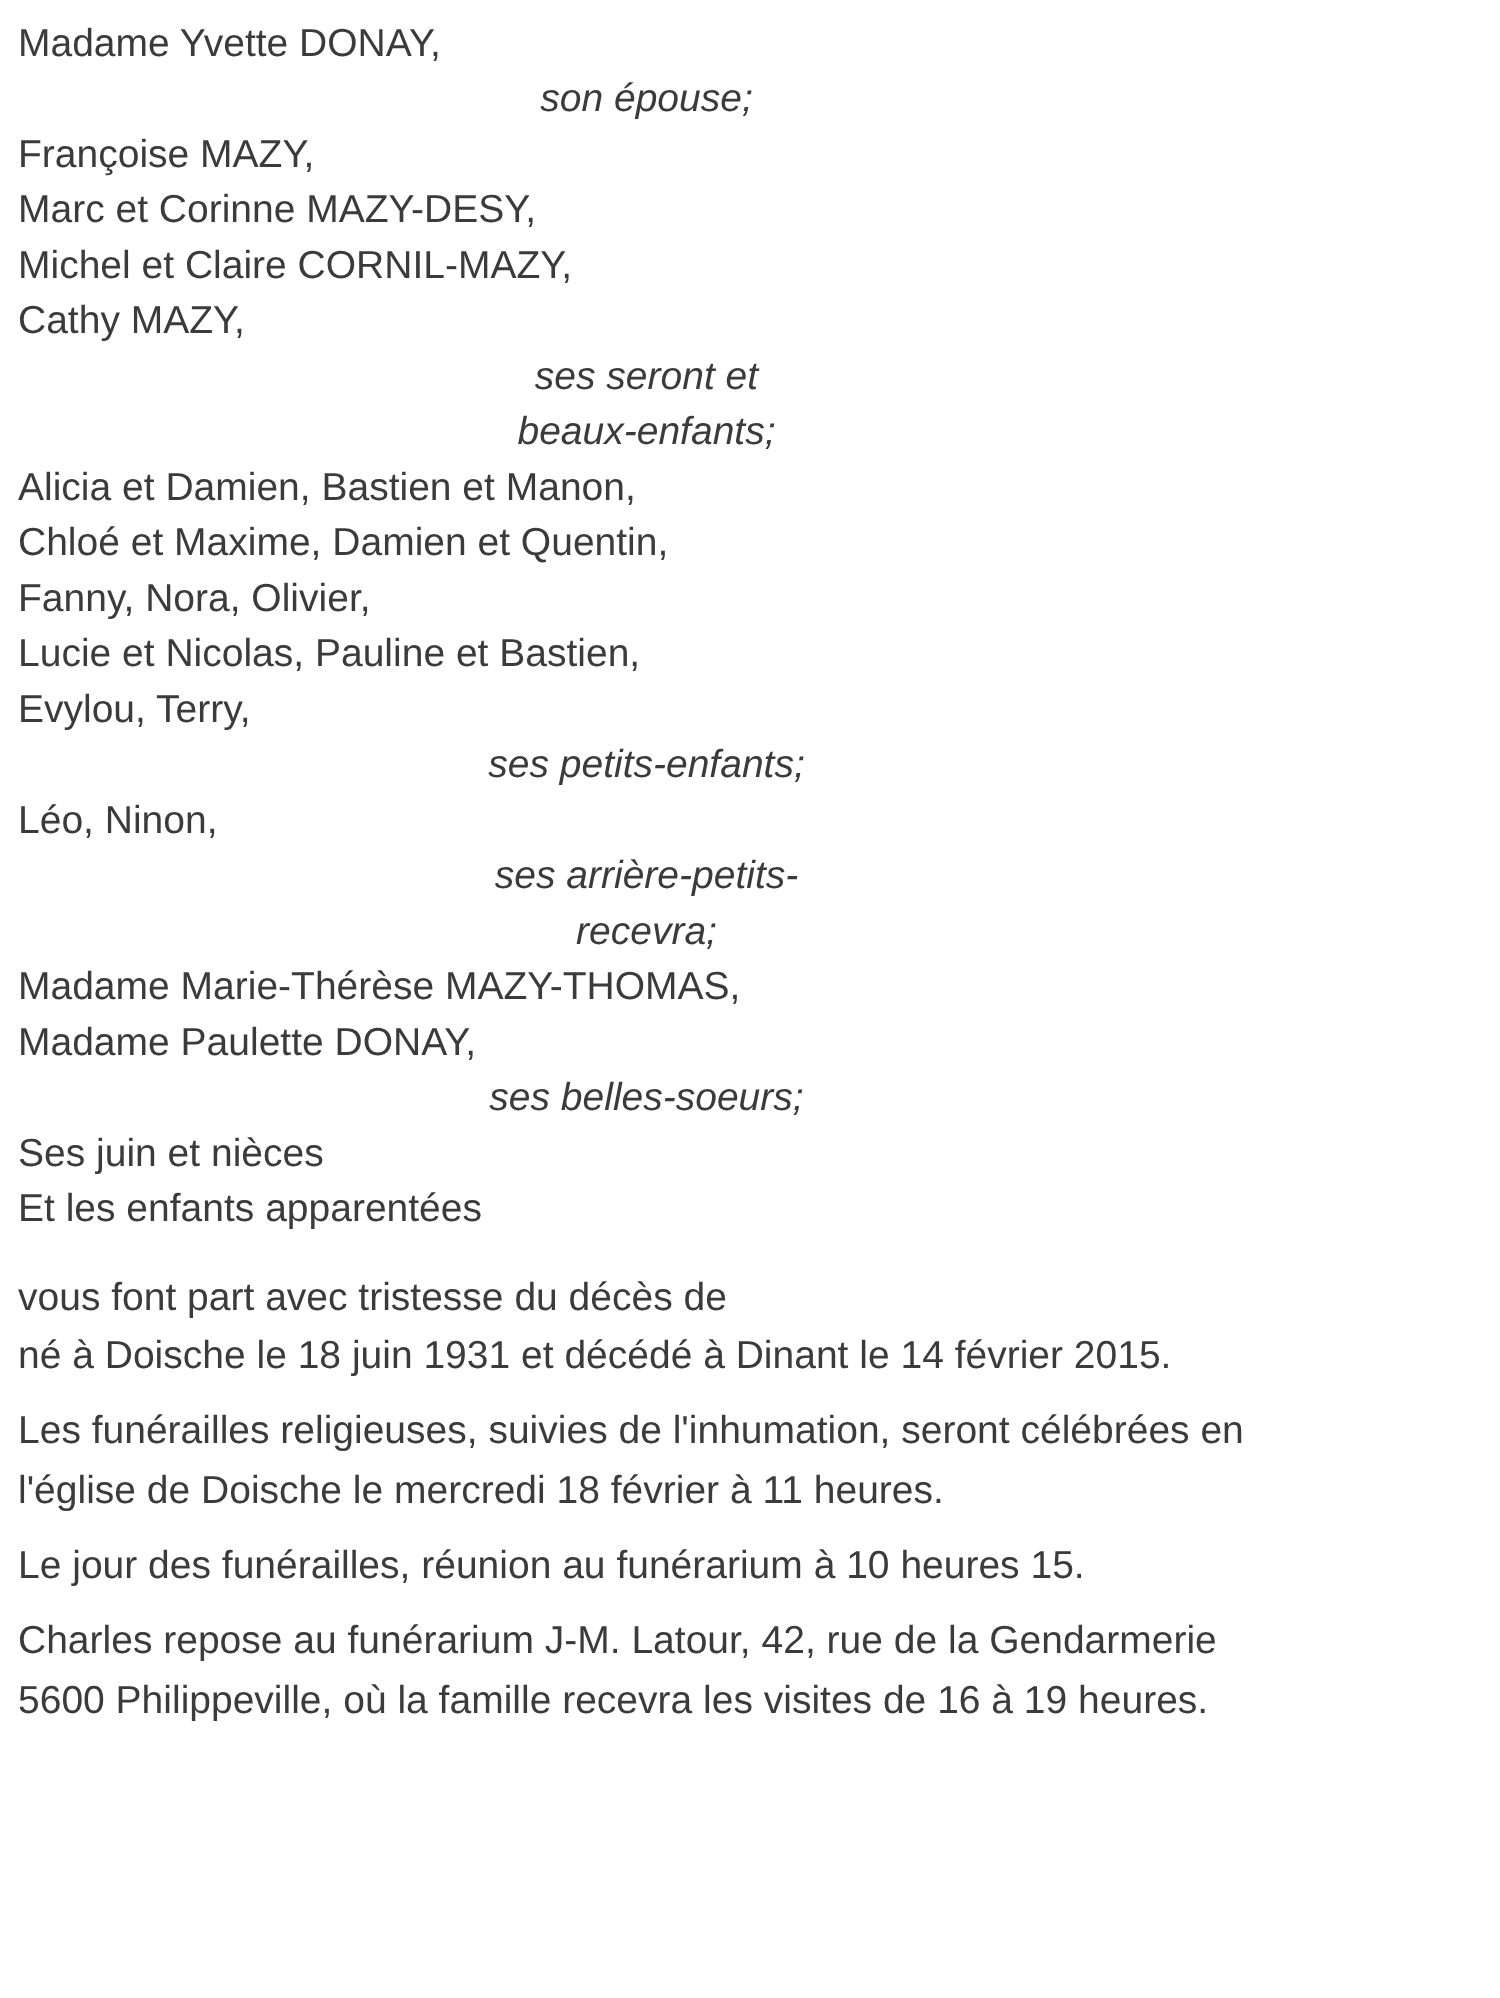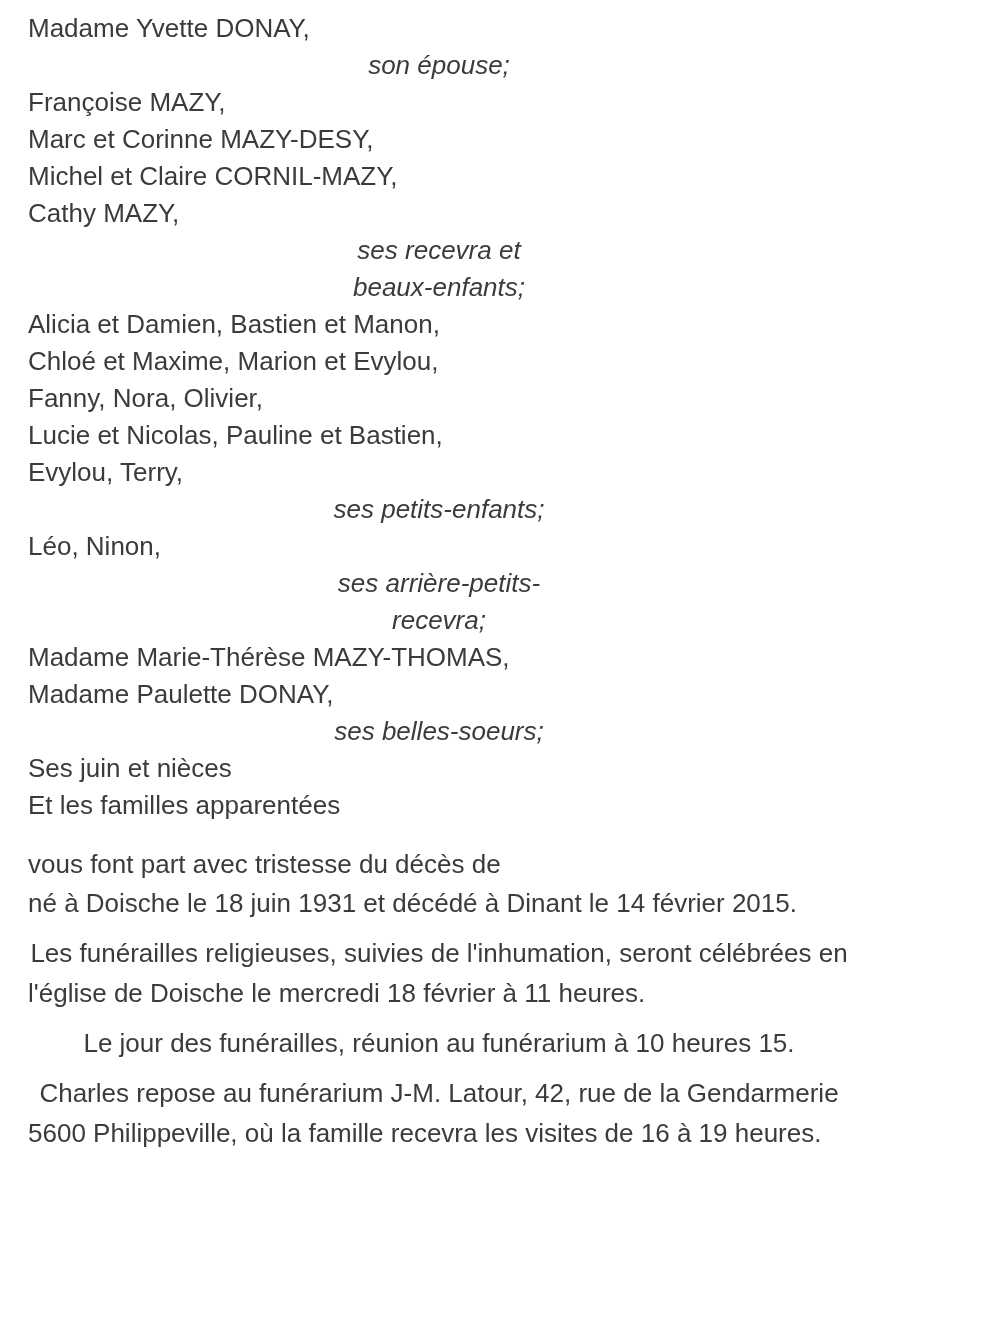--- a/index.html
+++ b/index.html
@@ -10,21 +10,21 @@
   body {
     width: 1000px;
     min-height: 1332px;
     font-family: "Liberation Sans", "DejaVu Sans", sans-serif;
     color: #3b3b3b;
     -webkit-font-smoothing: antialiased;
   }
   .page {
     box-sizing: border-box;
     width: 864px;
-    padding: 10px 14px 24px 28px;
+    padding: 10px 14px 24px 12px;
   }
   .ln {
     margin: 0;
     font-size: 26px;
     line-height: 37px;
     font-weight: 400;
     color: #3b3b3b;
   }
   .right {
     text-align: center;
@@ -39,55 +39,54 @@
     line-height: 48px;
     font-weight: 700;
     color: #333333;
   }
   .detail {
     font-size: 26px;
     line-height: 40px;
   }
   .mt-para {
     margin-top: 10px;
-    text-align: center;
   }
 </style>
 </head>
 <body>
 
 <div class="page">
 
   <p class="ln">Madame Yvette DONAY,</p>
   <p class="ln right">son épouse;</p>
 
   <p class="ln">Françoise MAZY,</p>
   <p class="ln">Marc et Corinne MAZY-DESY,</p>
   <p class="ln">Michel et Claire CORNIL-MAZY,</p>
   <p class="ln">Cathy MAZY,</p>
-  <p class="ln right">ses recevra et</p>
+  <p class="ln right">ses seront et</p>
   <p class="ln right">beaux-enfants;</p>
 
   <p class="ln">Alicia et Damien, Bastien et Manon,</p>
-  <p class="ln">Chloé et Maxime, Marion et Evylou,</p>
+  <p class="ln">Chloé et Maxime, Damien et Quentin,</p>
   <p class="ln">Fanny, Nora, Olivier,</p>
   <p class="ln">Lucie et Nicolas, Pauline et Bastien,</p>
   <p class="ln">Evylou, Terry,</p>
   <p class="ln right">ses petits-enfants;</p>
 
   <p class="ln">Léo, Ninon,</p>
   <p class="ln right">ses arrière-petits-</p>
   <p class="ln right">recevra;</p>
 
   <p class="ln">Madame Marie-Thérèse MAZY-THOMAS,</p>
   <p class="ln">Madame Paulette DONAY,</p>
   <p class="ln right">ses belles-soeurs;</p>
 
   <p class="ln">Ses juin et nièces</p>
-  <p class="ln">Et les familles apparentées</p>
+  <p class="ln">Et les enfants apparentées</p>
 
   <p class="ln mt-block">vous font part avec tristesse du décès de</p>
 
 
   <p class="ln detail">né à Doische le 18 juin 1931 et décédé à Dinant le 14 février 2015.</p>
   <p class="ln detail mt-para">Les funérailles religieuses, suivies de l'inhumation, seront célébrées en</p>
   <p class="ln detail">l'église de Doische le mercredi 18 février à 11 heures.</p>
   <p class="ln detail mt-para">Le jour des funérailles, réunion au funérarium à 10 heures 15.</p>
   <p class="ln detail mt-para">Charles repose au funérarium J-M. Latour, 42, rue de la Gendarmerie</p>
   <p class="ln detail">5600 Philippeville, où la famille recevra les visites de 16 à 19 heures.</p>

